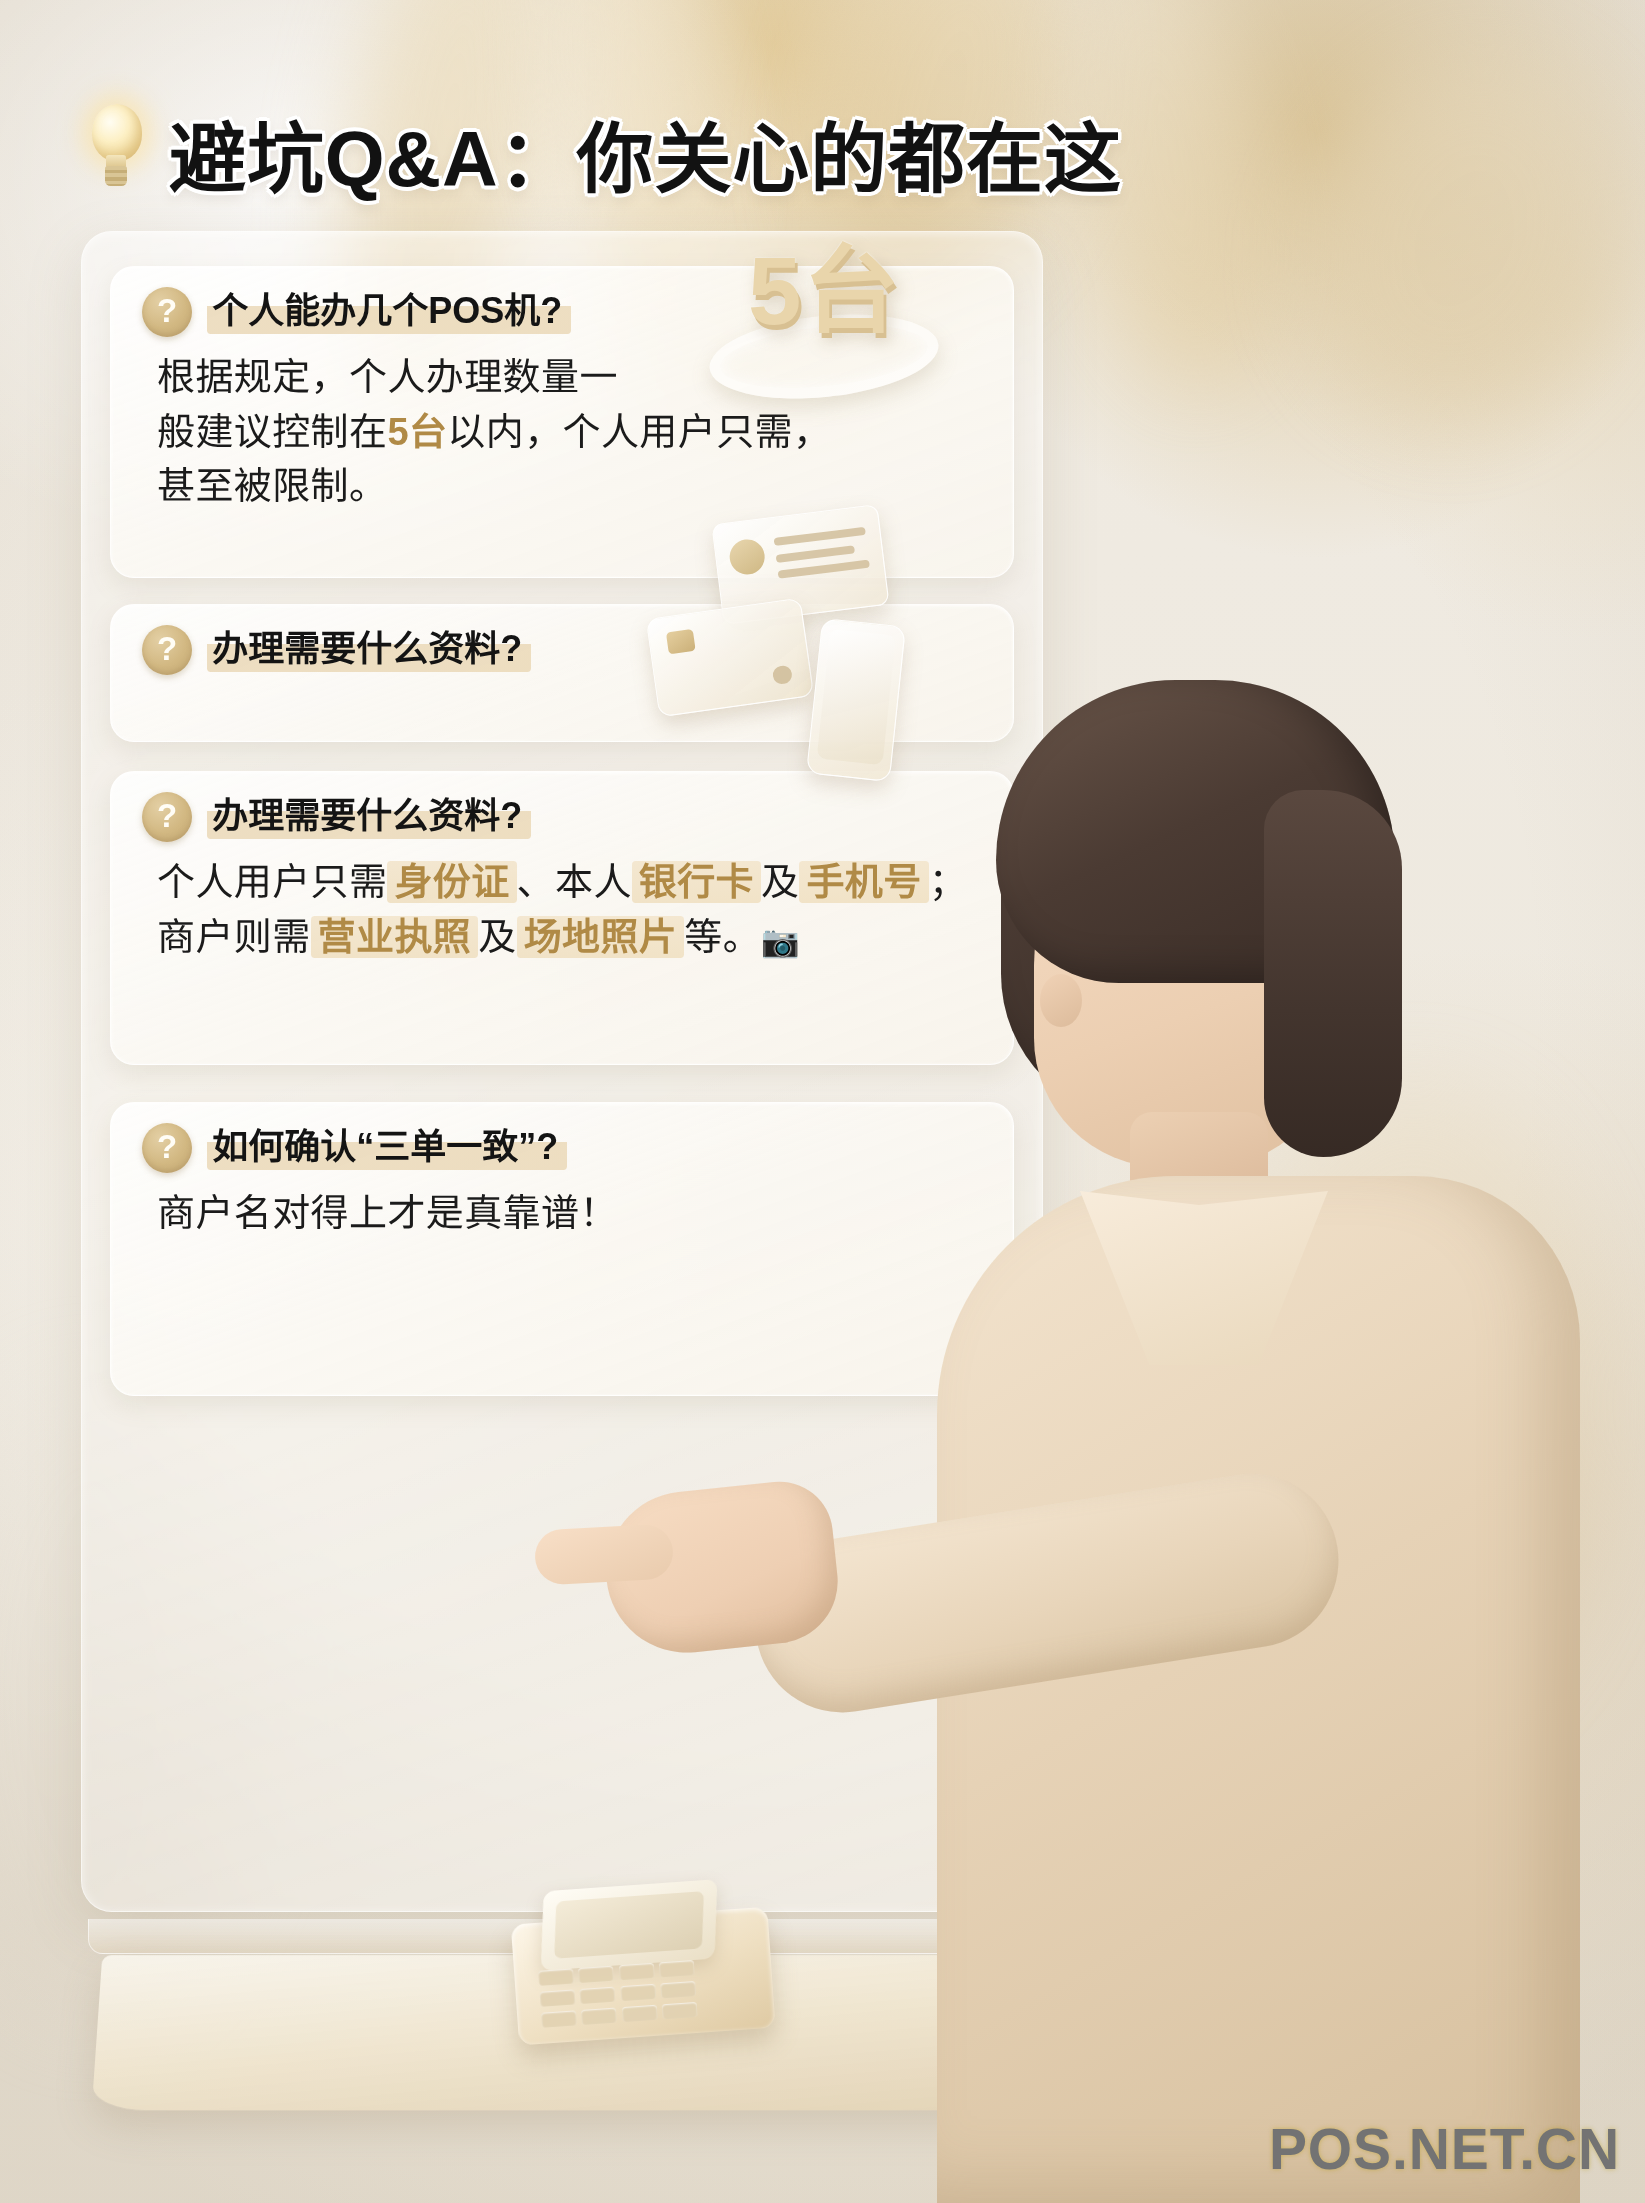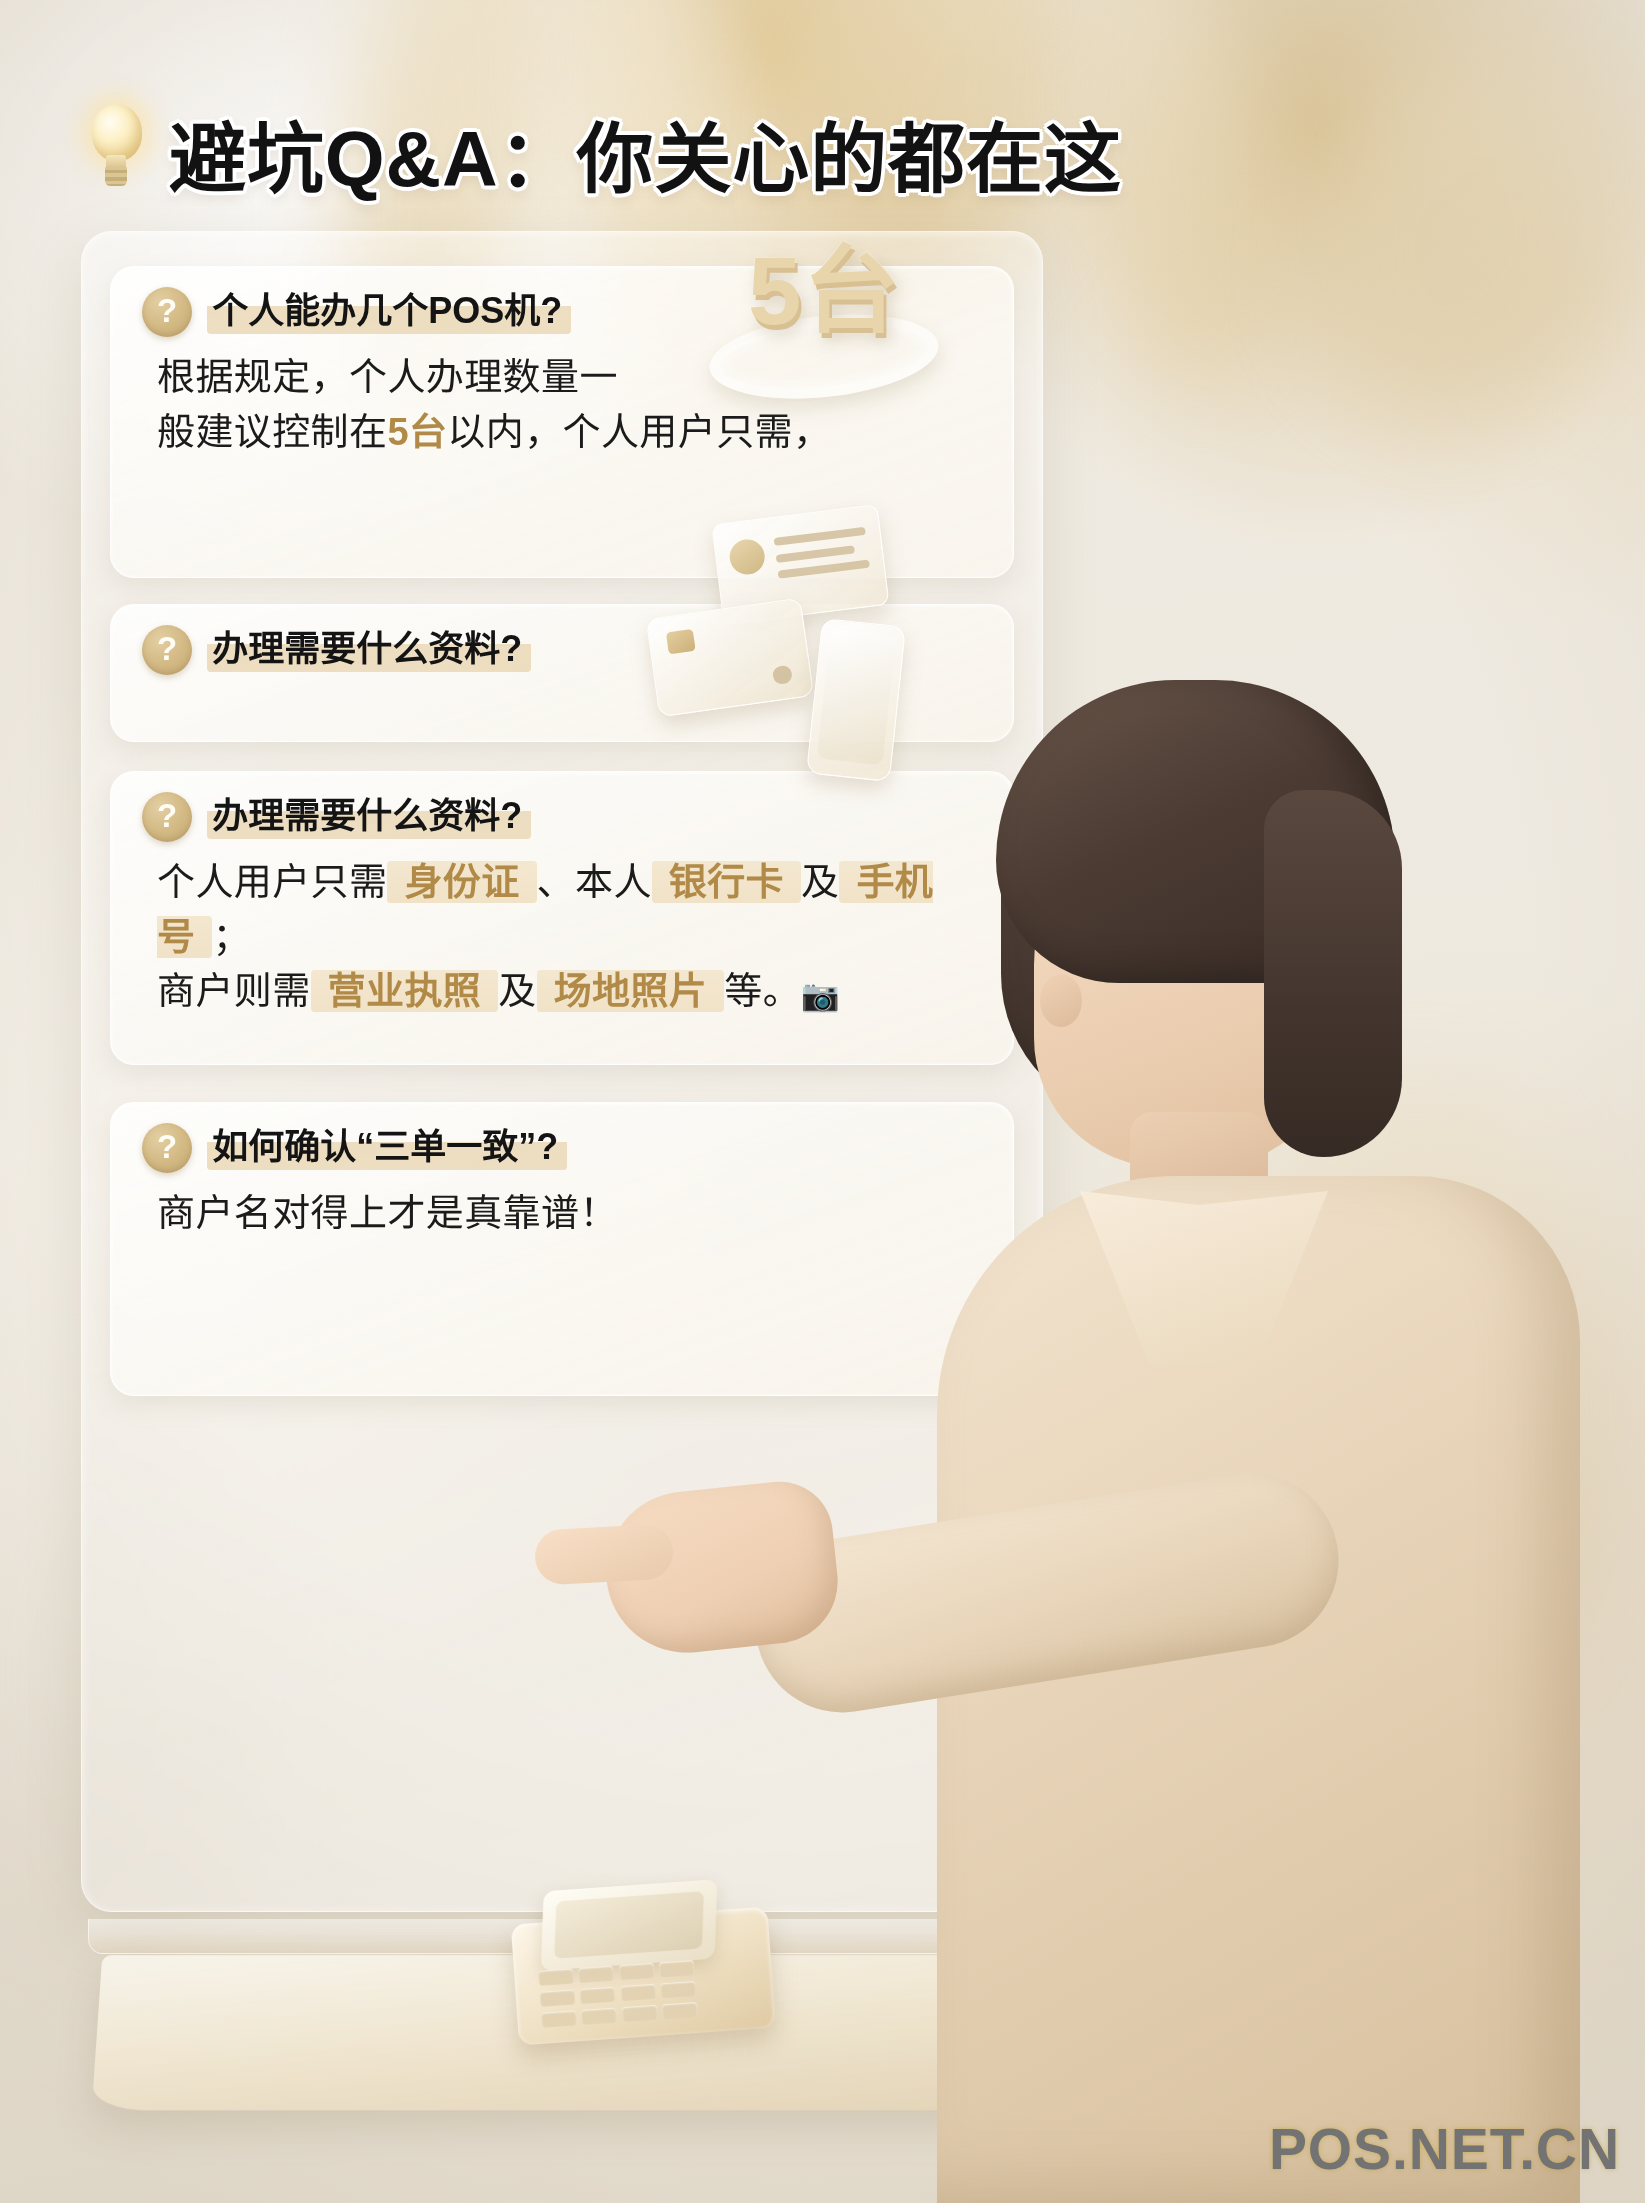--- a/index.html
+++ b/index.html
@@ -129,21 +129,21 @@
 
   .a-text{
     padding:13px 37px 0 46px;
     font-size:38px; line-height:1.44; color:#1b1b1b; font-weight:500;
     letter-spacing:0.4px;
   }
   .hl{ color:#b08a46; font-weight:bold; }
   .hl-bg{
     color:#b08a46; font-weight:bold;
     background:linear-gradient(180deg, rgba(243,230,206,.95), rgba(240,225,196,.95));
-    border-radius:3.7px; padding:0 17px;
+    border-radius:3.7px; padding:0 7px;
   }
 
   
   .deco-5tai{
     position:absolute; left:698px; top:237px; width:275px; height:174px;
   }
   .deco-5tai .ring{
     position:absolute; left:11px; top:79px; width:230px; height:81px;
     border-radius:50%;
     border:11px solid rgba(255,255,255,.55);
@@ -316,20 +316,21 @@
 <div class="desk"></div>
 
 <div class="card c1">
   <div class="q-row">
     <div class="q-badge">?</div>
     <div class="q-text">个人能办几个POS机?</div>
   </div>
   <div class="a-text">
       <div><span>根据规定，个人办理数量一</span></div>
       <div><span>般建议控制在</span><span class="hl">5台</span><span>以内，个人用户只需，</span></div>
+      <div><span>甚至被限制。</span></div>
     </div>
 </div>
 
 <div class="card c2">
   <div class="q-row">
     <div class="q-badge">?</div>
     <div class="q-text">办理需要什么资料?</div>
   </div>
 </div>
 

